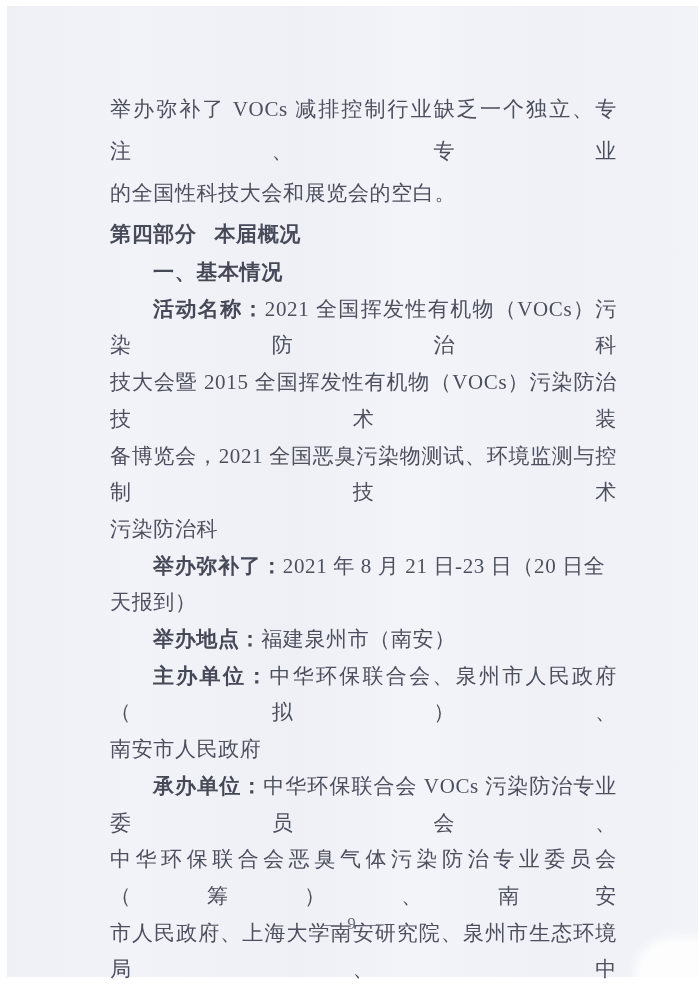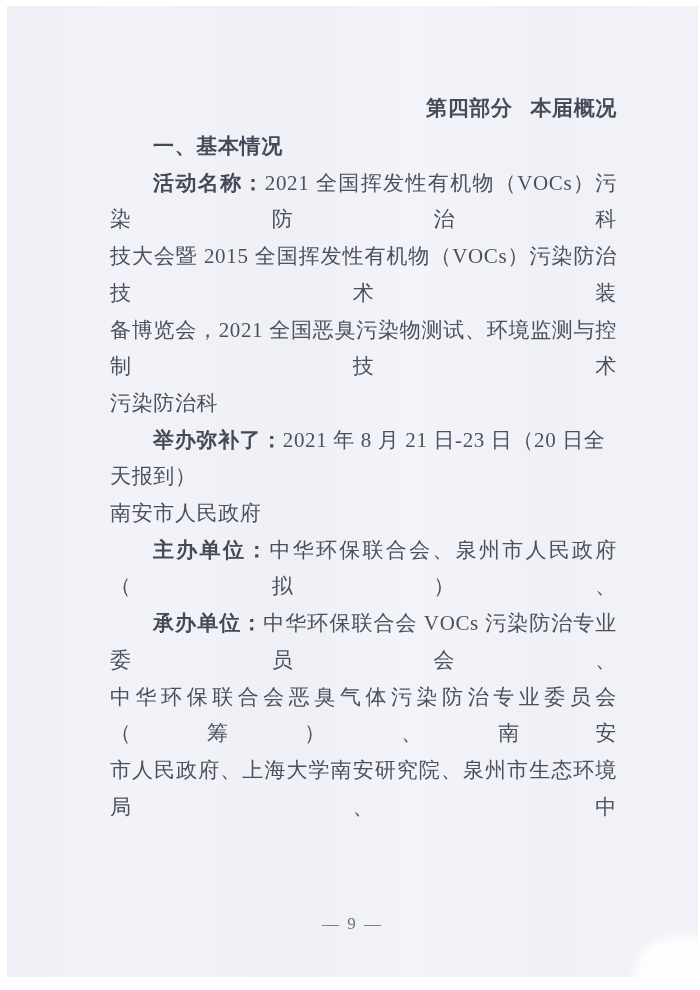--- a/index.html
+++ b/index.html
@@ -39,21 +39,21 @@
     top: 82px;
     width: 507px;
     color: #4c4f5d;
     font-size: 21px;
     letter-spacing: 0.03em;
   }
   .intro .ln { line-height: 42px; min-height: 42px; }
   .heading {
     line-height: 40px;
     min-height: 40px;
-    text-align: right;
+    text-align: left;
     font-weight: 700;
     word-spacing: 12px;
     color: #474a58;
   }
   .body .ln { line-height: 36.7px; min-height: 36.7px; }
   .just { text-align: justify; text-align-last: justify; }
   .left { text-align: left; text-align-last: left; }
   .ind  { text-indent: 2.05em; }
   .ln b { font-weight: 700; color: #454856; }
   .page-number {
@@ -68,37 +68,42 @@
   }
 </style>
 </head>
 <body>
 
 <div class="scan-page">
   <div class="corner-smudge"></div>
 
   <div class="content">
 
+    <div class="intro">
+      <div class="ln just">举办弥补了 VOCs 减排控制行业缺乏一个独立、专注、专业</div>
+      <div class="ln left">的全国性科技大会和展览会的空白。</div>
+    </div>
 
     <div class="heading">第四部分 本届概况</div>
 
     <div class="body">
 
       <div class="ln left ind"><b>一、基本情况</b></div>
 
       <div class="ln just ind"><b>活动名称：</b><span>2021 全国挥发性有机物（VOCs）污染防治科</span></div>
       <div class="ln just">技大会暨 2015 全国挥发性有机物（VOCs）污染防治技术装</div>
       <div class="ln just">备博览会，2021 全国恶臭污染物测试、环境监测与控制技术</div>
       <div class="ln left">污染防治科</div>
 
       <div class="ln left ind"><b>举办弥补了：</b><span>2021 年 8 月 21 日-23 日（20 日全天报到）</span></div>
+      <div class="ln left ind"><b>举办地点：</b><span>福建泉州市（南安）</span></div>
 
 
+      <div class="ln just ind"><b>主办单位：</b><span>中华环保联合会、泉州市人民政府（拟）、</span></div>
       <div class="ln left">南安市人民政府</div>
-      <div class="ln just ind"><b>主办单位：</b><span>中华环保联合会、泉州市人民政府（拟）、</span></div>
 
       <div class="ln just ind"><b>承办单位：</b><span>中华环保联合会 VOCs 污染防治专业委员会、</span></div>
       <div class="ln just">中华环保联合会恶臭气体污染防治专业委员会（筹）、南安</div>
       <div class="ln just">市人民政府、上海大学南安研究院、泉州市生态环境局、中</div>
 
     </div>
   </div>
 
   <div class="page-number">— 9 —</div>
 </div>

